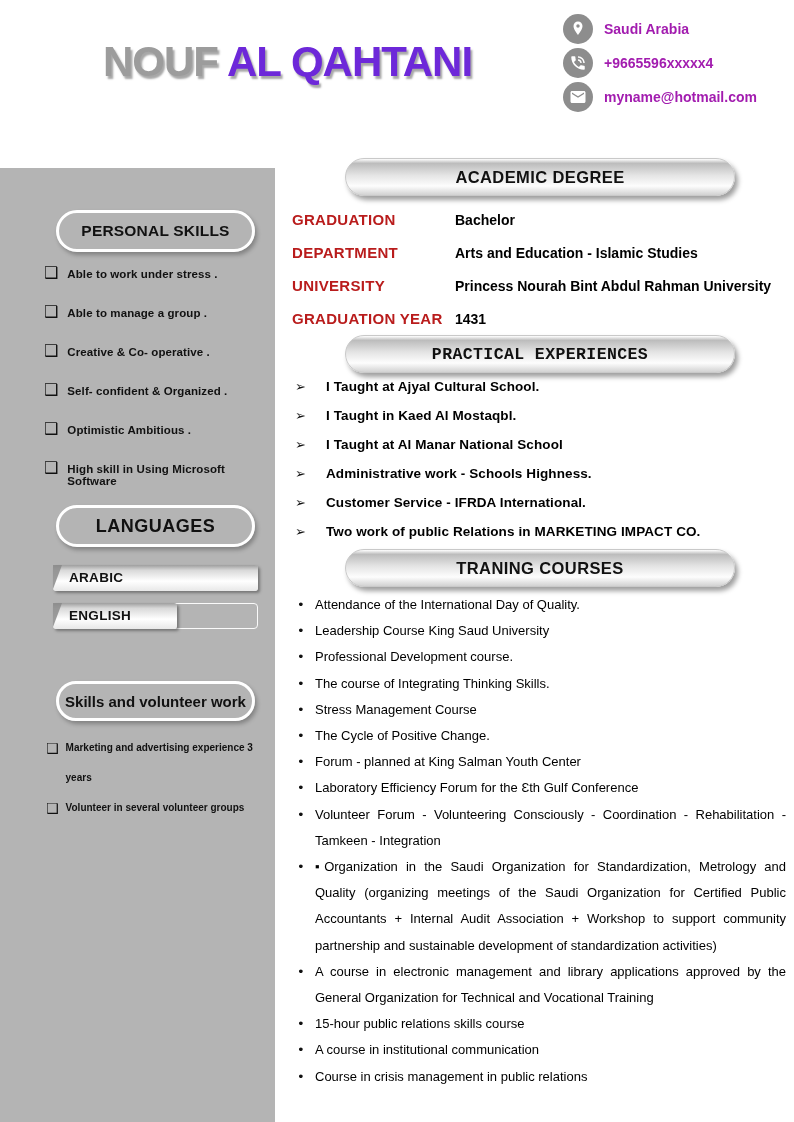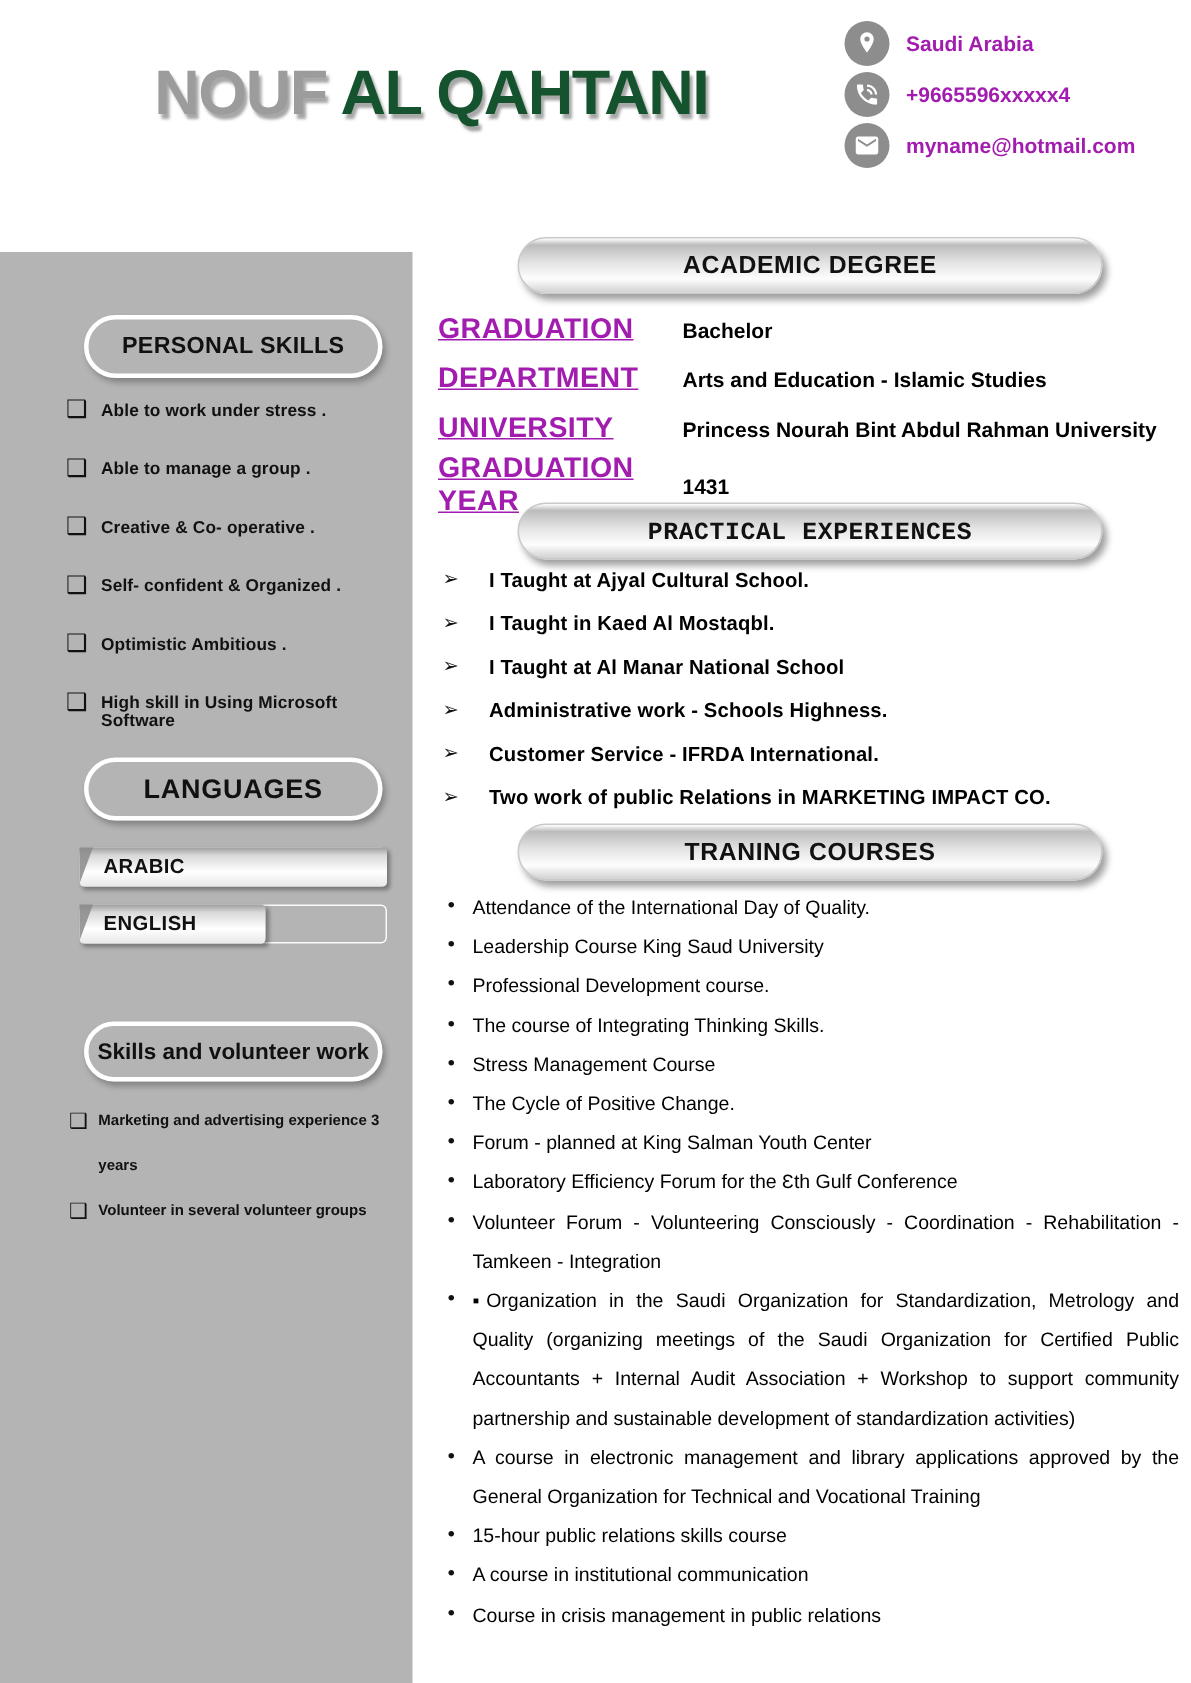--- a/index.html
+++ b/index.html
@@ -5,21 +5,21 @@
   * { margin:0; padding:0; box-sizing:border-box; }
   html,body { background:#fff; }
   body { font-family:"Liberation Sans","DejaVu Sans",sans-serif; }
   .page { position:relative; width:794px; height:1122px; background:#fff; overflow:hidden; }
 
   
   .name { position:absolute; left:0; top:38px; width:575px; text-align:center;
           font-size:42px; font-weight:bold; letter-spacing:-1px;
           text-shadow:2px 3px 2px rgba(0,0,0,0.35); white-space:nowrap; }
   .name .first { color:#9c9c9c; }
-  .name .last  { color:#14532d; }
+  .name .last  { color:#6d28d9; }
 
   .contact { position:absolute; left:563px; top:14px; }
   .contact-row { display:flex; align-items:center; height:30px; margin-bottom:4px; }
   .c-icon { width:30px; height:30px; border-radius:50%; background:#8d8d8d;
             display:flex; align-items:center; justify-content:center; flex-shrink:0; }
   .c-icon svg { width:18px; height:18px; fill:#fff; }
   .c-text { margin-left:11px; font-size:14px; font-weight:bold; color:#a21caf; white-space:nowrap; }
 
   
   .sidebar { position:absolute; left:0; top:168px; width:275px; height:954px; background:#b4b4b4;padding-left:36px; }
@@ -57,21 +57,21 @@
           display:flex; align-items:center; justify-content:center;
           font-size:16.5px; font-weight:bold; color:#111; letter-spacing:0.4px;
           background:linear-gradient(180deg,#ffffff 0%,#bcbcbc 12%,#e4e4e4 45%,#fdfdfd 75%,#d2d2d2 100%);
           border:1px solid #c9c9c9; box-shadow:3px 4px 5px rgba(0,0,0,0.38); }
   #pill-academic  { top:158px; }
   #pill-practical { top:335px;font-family:Liberation Mono, monospace; }
   #pill-training  { top:549px; }
 
   .academic-rows { position:absolute; left:17px; right:6px; top:203px; }
   .acad-row { display:grid; grid-template-columns:163px 1fr; align-items:center; height:33px; }
-  .acad-label { font-size:19px; font-weight:bold; color:#a21caf; letter-spacing:0.3px;text-decoration:underline; }
+  .acad-label { font-size:15px; font-weight:bold; color:#b91c1c; letter-spacing:0.3px; }
   .acad-value { font-size:14px; font-weight:bold; color:#000; white-space:nowrap; }
 
   .practical-list { position:absolute; left:20px; right:8px; top:378px; }
   .p-item { display:flex; align-items:flex-start; margin-bottom:12px; }
   .arrow-bullet { font-family:"DejaVu Sans",sans-serif; font-size:13px; line-height:17px;
                   width:31px; flex-shrink:0; color:#111; }
   .p-item .txt { font-size:13.5px; font-weight:bold; color:#000; line-height:17px; letter-spacing:0.1px; }
 
   .training-list { position:absolute; left:22px; right:8px; top:592px; }
   .t-item { display:flex; align-items:flex-start; }

